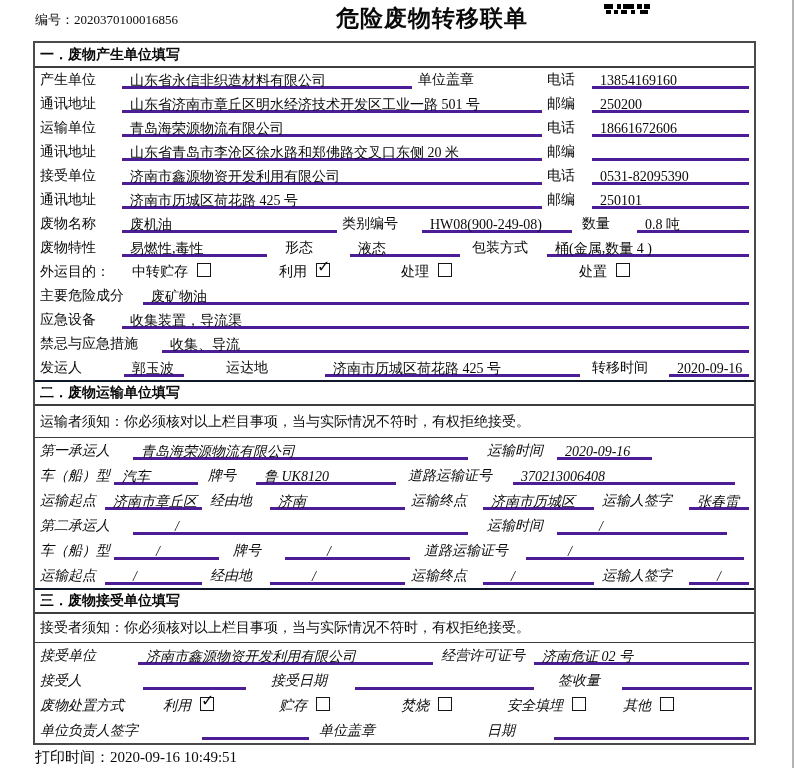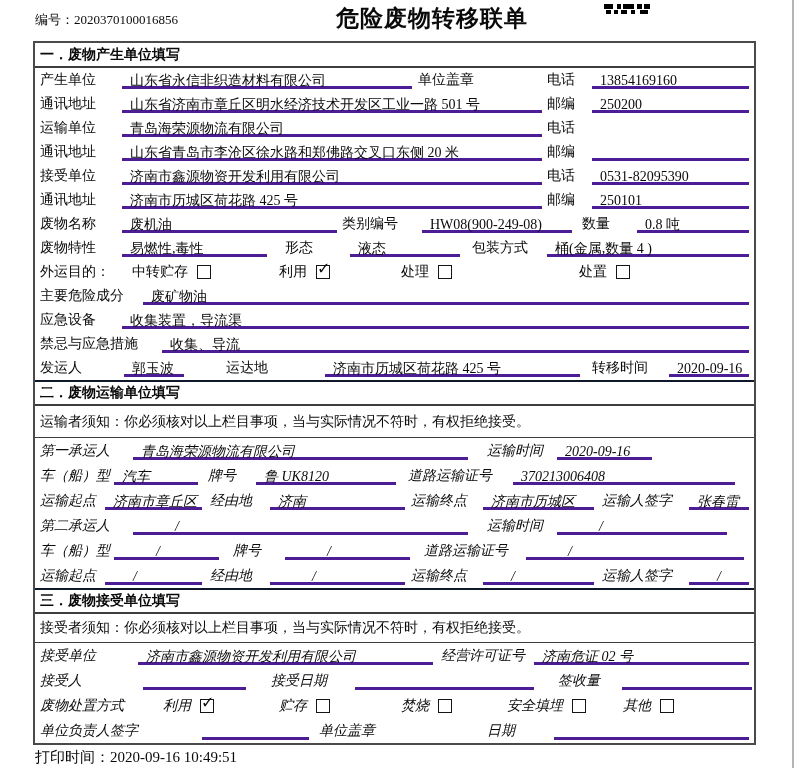--- a/index.html
+++ b/index.html
@@ -21,21 +21,21 @@
   .r{flex:0 0 24px;display:flex;align-items:flex-end;padding:0 5px 3px 5px;
      box-sizing:border-box;font-size:14px;white-space:nowrap;}
   .r25{flex:0 0 25px;font-style:italic;}
   .lb{flex:none;}
   .fld{flex:none;border-bottom:3px solid #4c1d95;padding-left:8px;box-sizing:border-box;
        height:17px;line-height:17px;overflow:visible;}
   .fld.grow{flex:1;}
   .fld.slash{padding-left:42px;}
   .fld.slash-s{padding-left:28px;}
   .gap{flex:none;display:block;}
-  .chk{flex:none;display:flex;align-items:center;}
+  .chk{flex:none;display:flex;align-items:flex-start;}
   .box{flex:none;width:12px;height:12px;border:1.5px solid #151515;margin-left:9px;
        margin-bottom:1px;position:relative;box-sizing:content-box;}
   .box[data-checked="true"]::before{content:"\2713";position:absolute;left:0;top:-7px;
        font-size:16px;font-weight:bold;font-family:"DejaVu Sans",sans-serif;}
   .ftr{position:absolute;left:35px;top:748px;font-size:15px;}
 </style>
 </head>
 <body>
 
 <div class="hdr-num"><span>编号：</span><span>2020370100016856</span></div>
@@ -76,20 +76,21 @@
     <i class="gap" style="width:5px"></i>
     <span class="lb" style="width:45px">邮编</span>
     <span class="fld grow">250200</span>
   </div>
 
   <div class="r">
     <span class="lb" style="width:82px">运输单位</span>
     <span class="fld" style="width:420px">青岛海荣源物流有限公司</span>
     <i class="gap" style="width:5px"></i>
     <span class="lb" style="width:45px">电话</span>
+    <span class="fld grow">18661672606</span>
   </div>
 
   <div class="r">
     <span class="lb" style="width:82px">通讯地址</span>
     <span class="fld" style="width:420px">山东省青岛市李沧区徐水路和郑佛路交叉口东侧 20 米</span>
     <i class="gap" style="width:5px"></i>
     <span class="lb" style="width:45px">邮编</span>
     <span class="fld grow"></span>
   </div>
 

